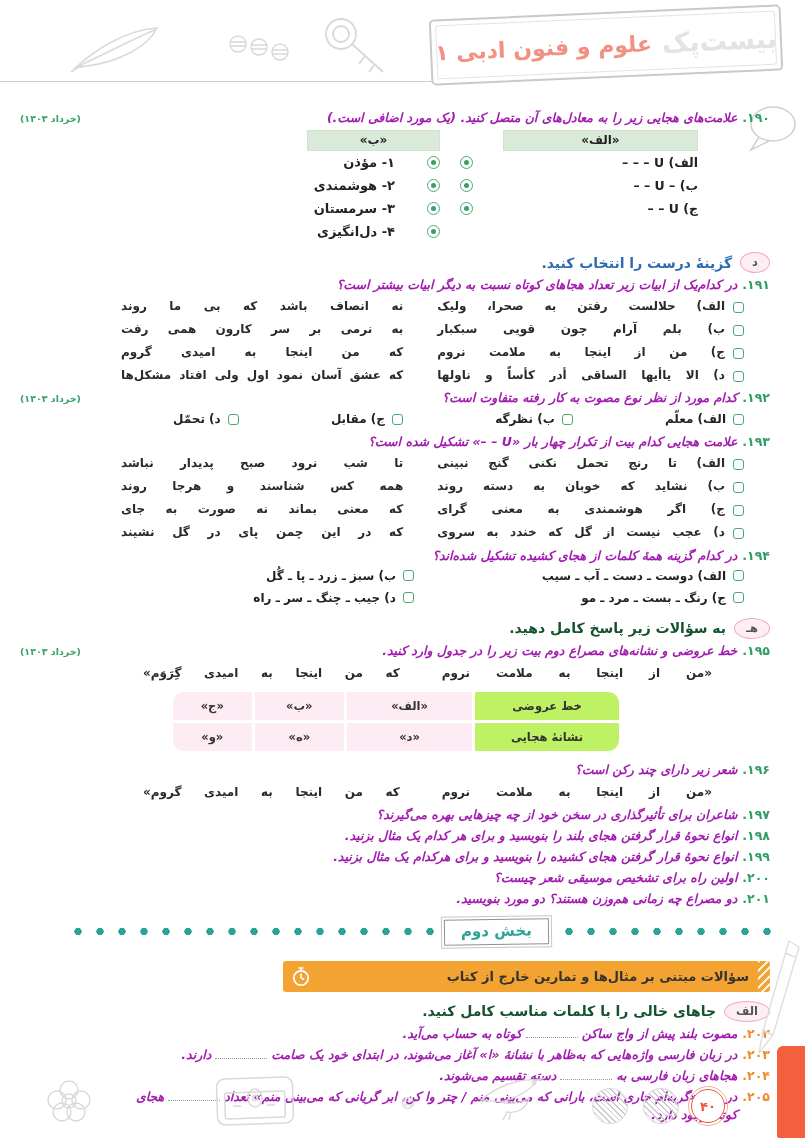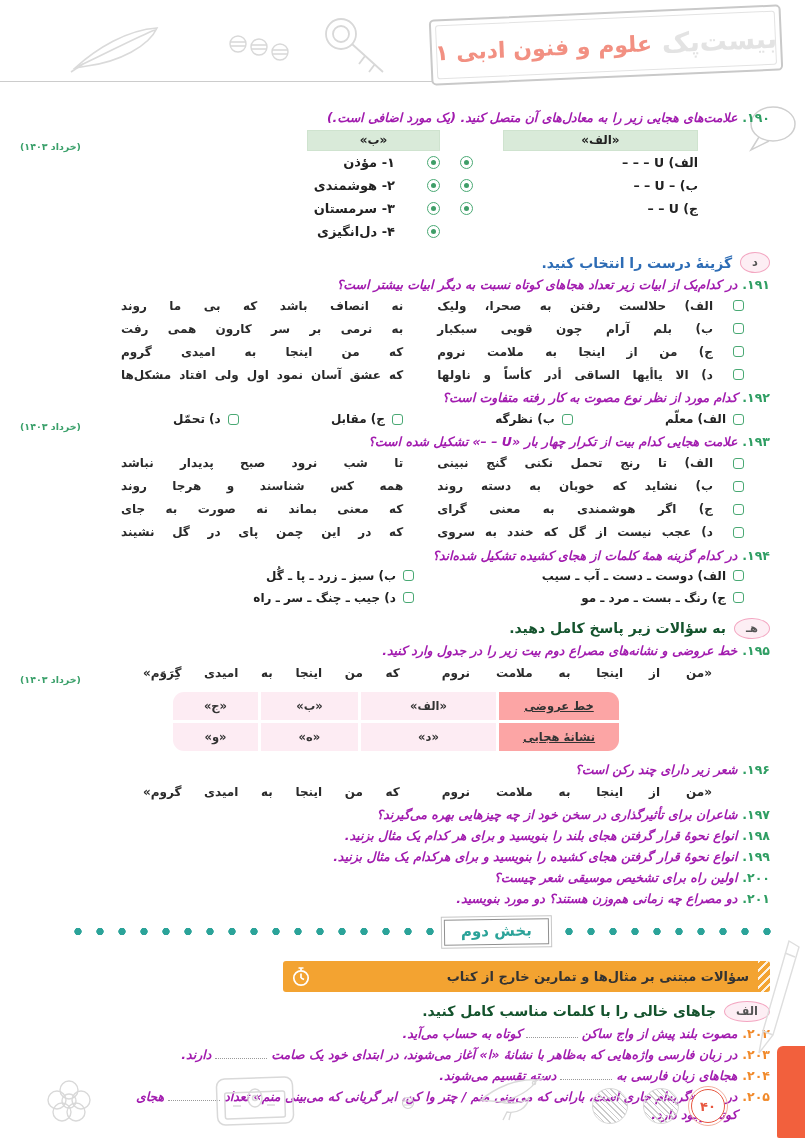--- a/index.html
+++ b/index.html
@@ -17,21 +17,21 @@
   .brand-accent { font-size:22px; font-weight:bold; color:#f29082; }
   .sketch { position:absolute; }
   .sketch svg { display:block; }
 
   
   .main { position:absolute; top:106px; right:35px; width:655px; }
   .qline { position:relative; display:flex; gap:5px; align-items:baseline; margin-top:3px; line-height:1.45; }
   .qnum { color:#2f9e63; font-weight:bold; font-size:12.5px; flex:0 0 auto; }
   .qnum.or { color:#f18a2b; }
   .qtext { font-weight:bold; color:#a21caf; font-size:12.5px;font-style:italic; }
-  .tag { position:absolute; left:-95px; top:3px; width:88px; font-size:9.5px; color:#3aa06a; font-weight:bold; text-align:left;margin-top:28px; }
+  .tag { position:absolute; left:-95px; top:3px; width:88px; font-size:9.5px; color:#3aa06a; font-weight:bold; text-align:left; }
 
   
   .q190-grid { display:flex; gap:20px; margin:3px 72px 6px 0; }
   .q190-col-a { width:238px; } .q190-col-b { width:222px; }
   .q190-head { width:82%; background:#d9ead9; border:1px solid #cfe3cf; text-align:center;
                font-weight:bold; font-size:12px; padding:2px 0 3px; color:#222; }
   .q190-head.b { margin-left:auto; margin-right:0; width:60%; }
   .q190-arow { display:flex; justify-content:space-between; align-items:center; height:23px; font-size:12.5px; font-weight:bold; }
   .q190-brow { display:flex; gap:32px; align-items:center; height:23px; font-size:13px; font-weight:bold; }
   .radio { flex:0 0 auto; width:13px; height:13px; border:1.5px solid #4aa974; border-radius:50%; position:relative; background:#fff; }
@@ -41,38 +41,38 @@
   .sec { display:flex; align-items:center; gap:8px; margin:9px 0 2px; }
   .badge { flex:0 0 auto; background:#fdeef4; border:1.5px solid #f3a6c1; border-radius:50%;
            padding:2px 11px 3px; font-size:11.5px; font-weight:bold; color:#555; }
   .sec-title { font-weight:bold; font-size:14px; }
   .t-blue { color:#2d6cb5; } .t-pink { color:#14532d; }
 
   
   .cb { flex:0 0 auto; width:11px; height:11px; border:1.5px solid #4aa974; border-radius:3px; background:#fff; }
   .vopt { display:grid; grid-template-columns:1fr 0.92fr; column-gap:34px; align-items:center;
           margin:0 26px 0 6px; height:23px; font-size:12px; font-weight:bold; color:#2a2a2a; }
-  .vopt .h1 { display:flex; gap:20px; align-items:center; }
+  .vopt .h1 { display:flex; gap:8px; align-items:flex-end; }
   .just { flex:1; text-align:justify; text-align-last:justify; }
   .optrow4 { display:flex; justify-content:space-between; align-items:center; margin:1px 26px 2px 58px; height:22px;
              font-size:12px; font-weight:bold; }
   .iopt { display:flex; gap:7px; align-items:center; }
   .optrow2 { display:grid; grid-template-columns:330px 1fr; align-items:center; margin:0 26px; height:22px;
              font-size:12px; font-weight:bold; }
 
   
   .verse { display:grid; grid-template-columns:1fr 0.95fr; column-gap:42px; margin:2px 58px 3px 28px;
            height:22px; align-items:center; font-size:12px; font-weight:bold; color:#2a2a2a; }
   .verse .just { display:block; }
 
   
   .ptbl-wrap { width:452px; margin:5px 148px 7px auto; background:#fff; }
   .ptbl { width:100%; border-collapse:separate; border-spacing:3px; }
   .ptbl td { height:28px; text-align:center; vertical-align:middle; font-size:11.5px; font-weight:bold; color:#333; }
-  .ptbl td.lbl { width:120px; background:#fca5a5;text-decoration:underline; }
+  .ptbl td.lbl { width:144px; background:#bef264; }
   .ptbl td.cell { background:#fdecf3; }
   .ptbl tr:first-child td:first-child { border-top-right-radius:11px; }
   .ptbl tr:first-child td:last-child { border-top-left-radius:11px; }
   .ptbl tr:last-child td:first-child { border-bottom-right-radius:11px; }
   .ptbl tr:last-child td:last-child { border-bottom-left-radius:11px; }
 
   
   .divider { display:flex; align-items:center; margin:10px -6px 16px -48px; }
   .dstrip { height:9px; background-image:radial-gradient(circle, #2ba399 3.4px, rgba(0,0,0,0) 4px);
             background-size:22px 9px; background-repeat:repeat-x; }

